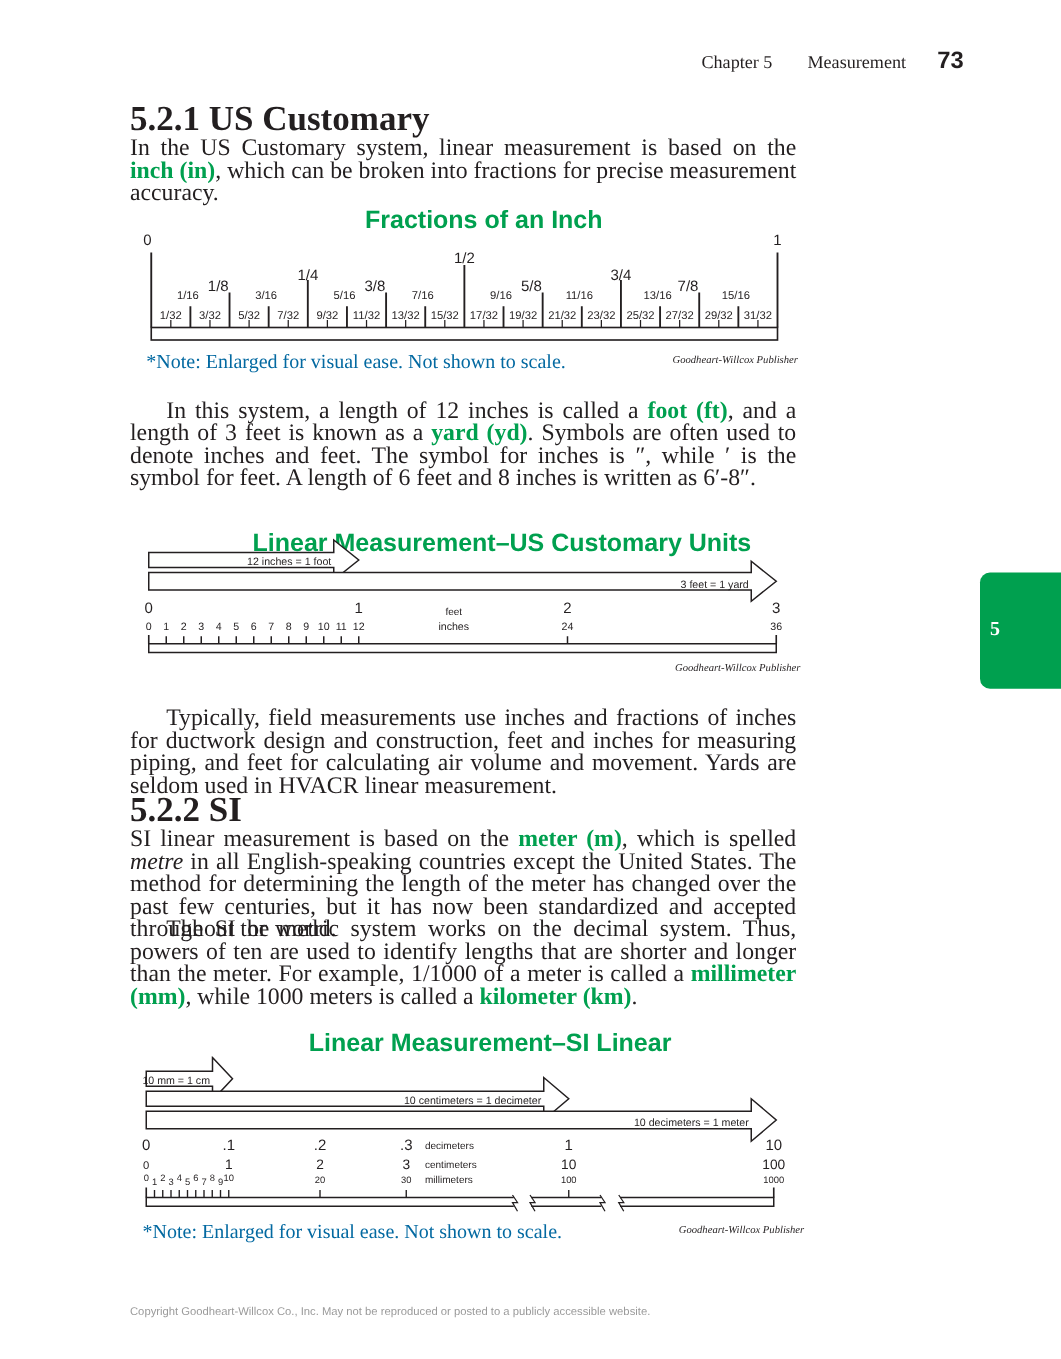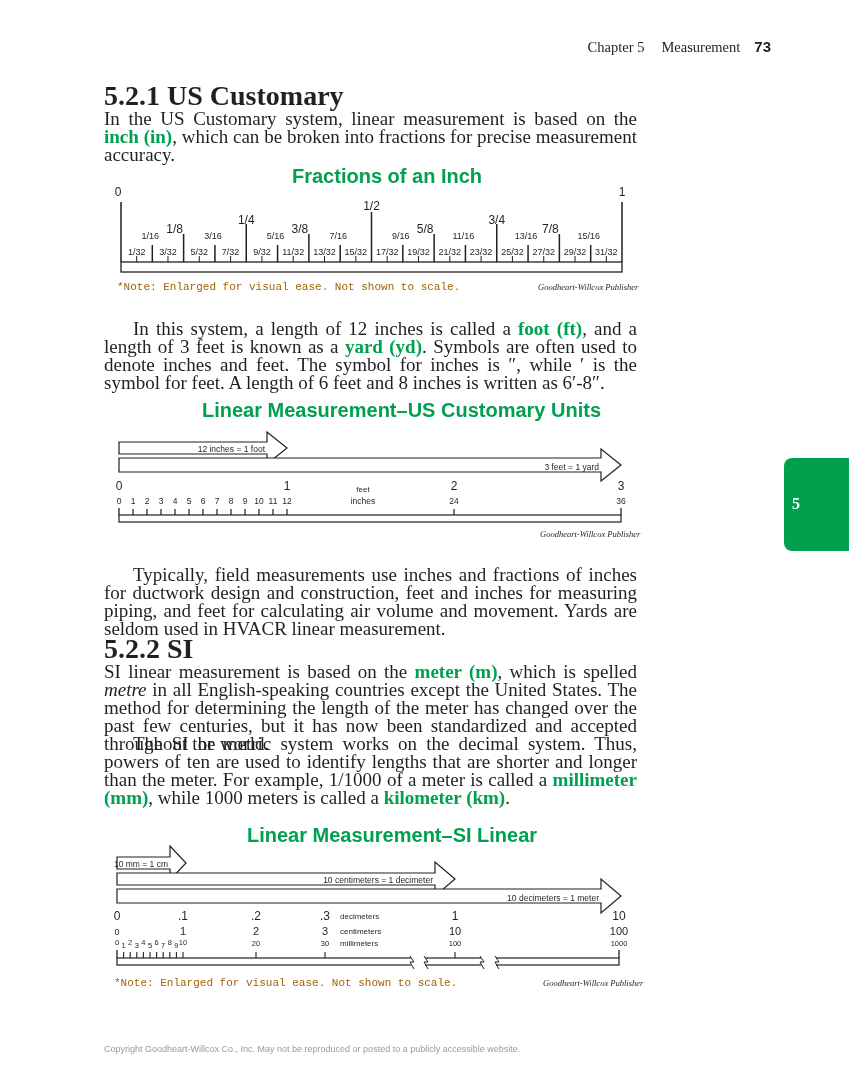--- a/index.html
+++ b/index.html
@@ -1,28 +1,28 @@
 <!DOCTYPE html>
 <html><head>
 <meta charset="utf-8">
 <style>
   html,body{margin:0;padding:0;background:#fff;}
   body{width:849px;height:1087px;position:relative;overflow:hidden;font-family:"DejaVu Serif","Liberation Serif",serif;color:#231f20;}
   .abs{position:absolute;}
   .hdr{top:38px;right:78px;font-family:"Liberation Serif",serif;font-size:14.5px;color:#231f20;}
-  .hdr .ch{margin-right:17px;}
-  .hdr .pg{font-family:"Liberation Sans",sans-serif;font-weight:bold;font-size:15px;margin-left:14px;}
+  .hdr .ch{margin-right:28px;}
+  .hdr .pg{font-family:"Liberation Sans",sans-serif;font-weight:bold;font-size:19px;margin-left:25px;}
   .tab{left:784px;top:458px;width:65px;height:93px;background:#00a04f;border-radius:8px 0 0 8px;}
   .tab span{position:absolute;left:8px;top:37px;color:#fff;font-family:"Liberation Serif",serif;font-weight:bold;font-size:16px;}
   h2{position:absolute;margin:0;font-family:"Liberation Serif",serif;font-weight:bold;font-size:28px;color:#231f20;left:104px;}
   p.body{position:absolute;left:104px;width:533px;margin:0;font-family:"Liberation Serif",serif;font-size:19px;line-height:18px;text-align:justify;}
   .ind{text-indent:29px;}
   .g{color:#00a04f;font-weight:bold;}
   .ftitle{position:absolute;font-family:"Liberation Sans",sans-serif;font-weight:bold;font-size:20px;color:#00a04f;white-space:nowrap;}
-  .note{font-family:Liberation Mono, monospace;font-size:11px;color:#a16207;white-space:nowrap;}
+  .note{font-family:Liberation Serif, serif;font-size:16px;color:#0369a1;white-space:nowrap;}
   .pub{font-family:Liberation Serif, serif;font-style:italic;font-size:8.5px;color:#231f20;white-space:nowrap;margin-left:27px;}
   .copy{left:104px;top:1044px;font-family:"Liberation Sans",sans-serif;font-size:9px;color:#9a9a9a;white-space:nowrap;}
   svg text{font-family:"Liberation Sans",sans-serif;fill:#231f20;}
 </style>
 </head>
 <body>
 
 <div class="abs hdr">
   <span class="ch">Chapter 5</span><span>Measurement</span><span class="pg">73</span>
 </div>
@@ -102,21 +102,21 @@
     <text x="412.40625" y="73" font-size="9" text-anchor="middle">25/32</text>
     <text x="443.71875" y="73" font-size="9" text-anchor="middle">27/32</text>
     <text x="475.03125" y="73" font-size="9" text-anchor="middle">29/32</text>
     <text x="506.34375" y="73" font-size="9" text-anchor="middle">31/32</text>
   </svg>
 <div class="abs note" style="left:117px;top:281px">*Note: Enlarged for visual ease. Not shown to scale.</div>
 <div class="abs pub" style="left:511px;top:282px">Goodheart-Willcox Publisher</div>
 
 <p class="body ind" style="top:320px"><span>In this system, a length of 12 inches is called a </span><span class="g">foot (ft)</span><span>, and a length of 3 feet is known as a </span><span class="g">yard (yd)</span><span>. Symbols are often used to denote inches and feet. The symbol for inches is ″, while ′ is the symbol for feet. A length of 6 feet and 8 inches is written as 6′-8″.</span></p>
 
-<div class="ftitle" style="left:202px;top:399px">Linear Measurement–US Customary Units</div>
+<div class="ftitle" style="left:202px;top:424px">Linear Measurement–US Customary Units</div>
 <svg class="abs" id="fig2" style="left:100px;top:430px" width="540" height="96">
     <polygon points="19,12 167,12 167,2 187,18 167,34 167,24 19,24" fill="#fff" stroke="#231f20" stroke-width="1.2"></polygon>
     <text x="165" y="22" font-size="8.5" text-anchor="end">12 inches = 1 foot</text>
     <polygon points="19,28 501,28 501,19 521,35 501,51 501,42 19,42" fill="#fff" stroke="#231f20" stroke-width="1.2"></polygon>
     <text x="499" y="40" font-size="8.5" text-anchor="end">3 feet = 1 yard</text>
     <text x="19" y="60" font-size="12" text-anchor="middle">0</text>
     <text x="187" y="60" font-size="12" text-anchor="middle">1</text>
     <text x="354" y="60" font-size="12" text-anchor="middle">2</text>
     <text x="521" y="60" font-size="12" text-anchor="middle">3</text>
     <text x="263" y="62" font-size="8" text-anchor="middle">feet</text>

